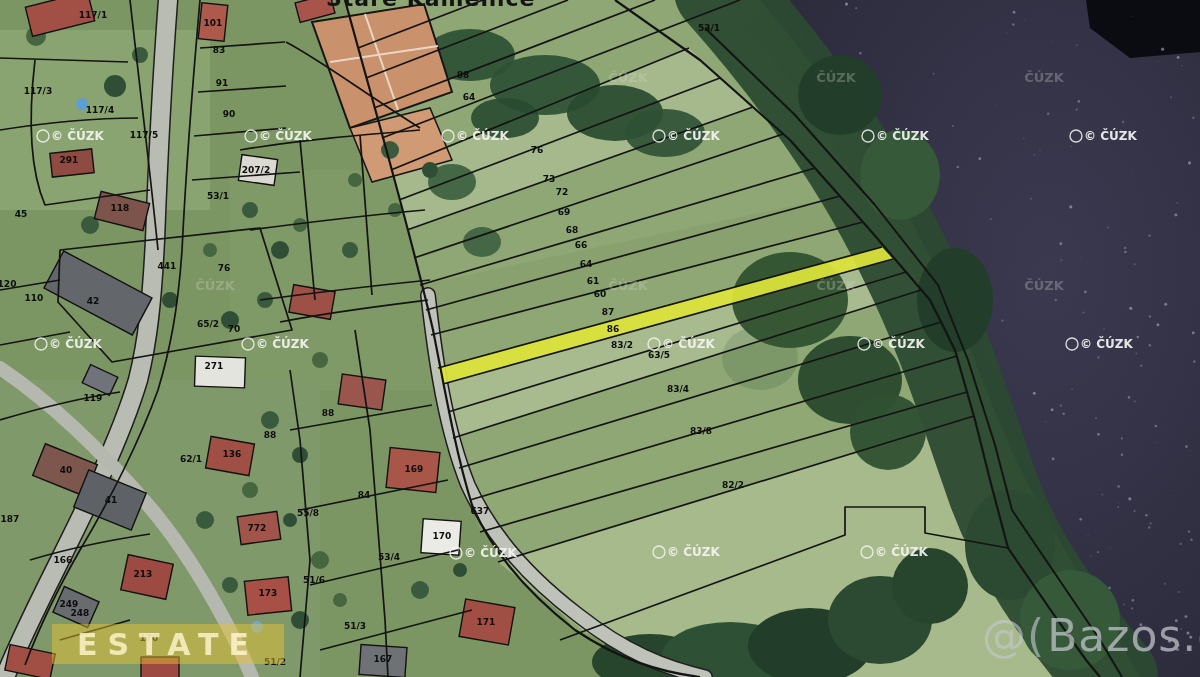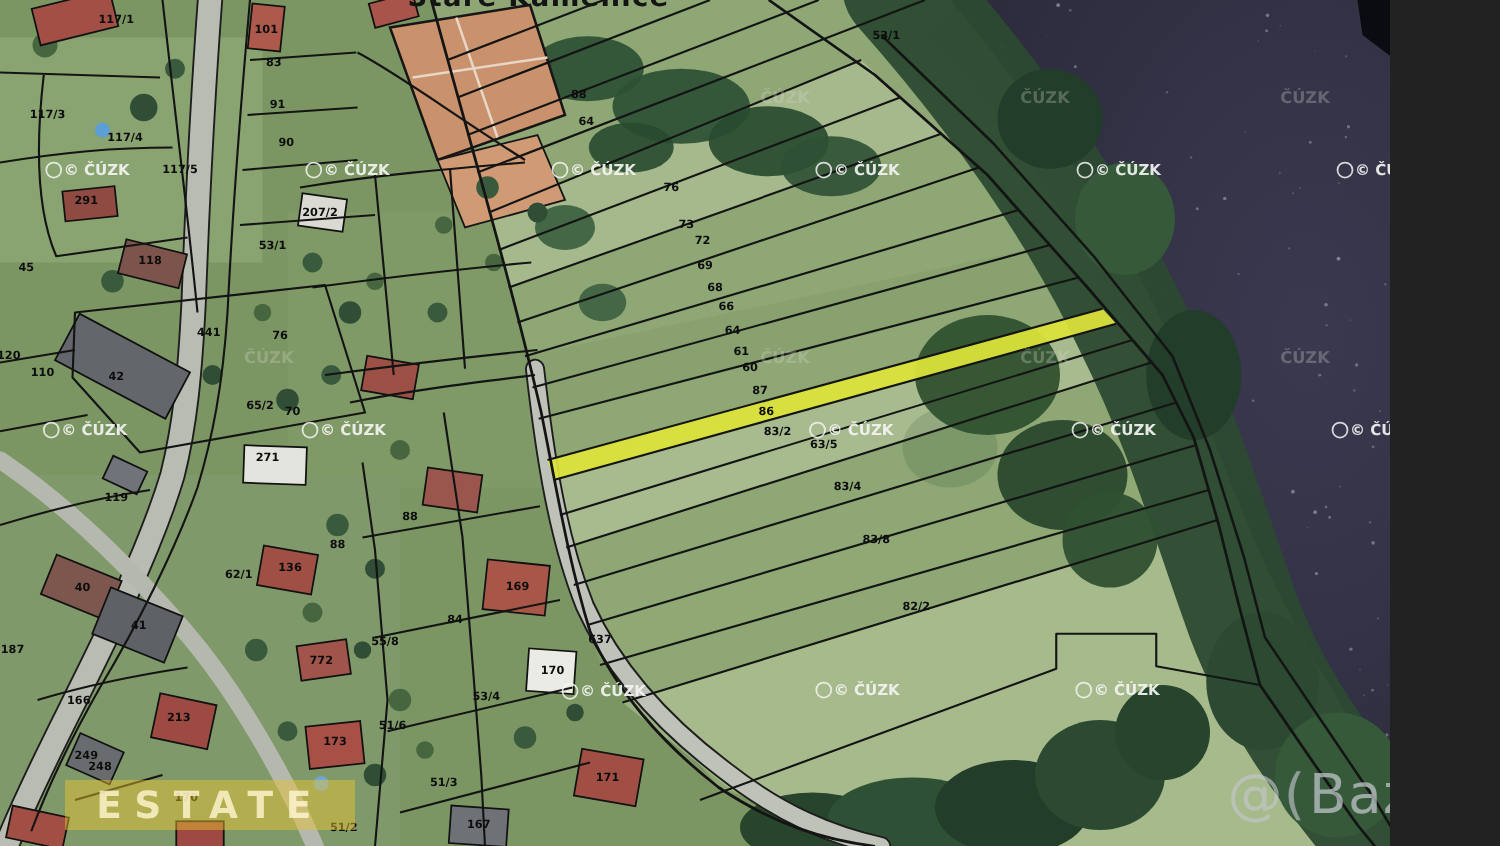--- a/index.html
+++ b/index.html
@@ -1,17 +1,17 @@
 <!DOCTYPE html>
 <html><head>
 <meta charset="utf-8">
 <style>
   html,body{margin:0;padding:0;background:#222;}
   .stage{
-    position:relative;width:1112px;height:677px;overflow:hidden;
+    position:relative;width:1200px;height:677px;overflow:hidden;
     font-family:"DejaVu Sans",sans-serif;background:#7b9663;
   }
   .stage svg{position:absolute;left:0;top:0;}
   .plabel{font:bold 9px "DejaVu Sans",sans-serif;fill:#0d0d0d;paint-order:stroke;}
   .wmtxt{font:bold 12px "DejaVu Sans",sans-serif;fill:#f4f4f2;opacity:.92;}
   .wmfaint{font:bold 13px "DejaVu Sans",sans-serif;fill:#d6d6cc;opacity:.30;}
   .place-label{
     position:absolute;left:326px;top:-14px;font-weight:bold;font-size:22px;
     color:#141414;letter-spacing:1px;white-space:nowrap;
   }

